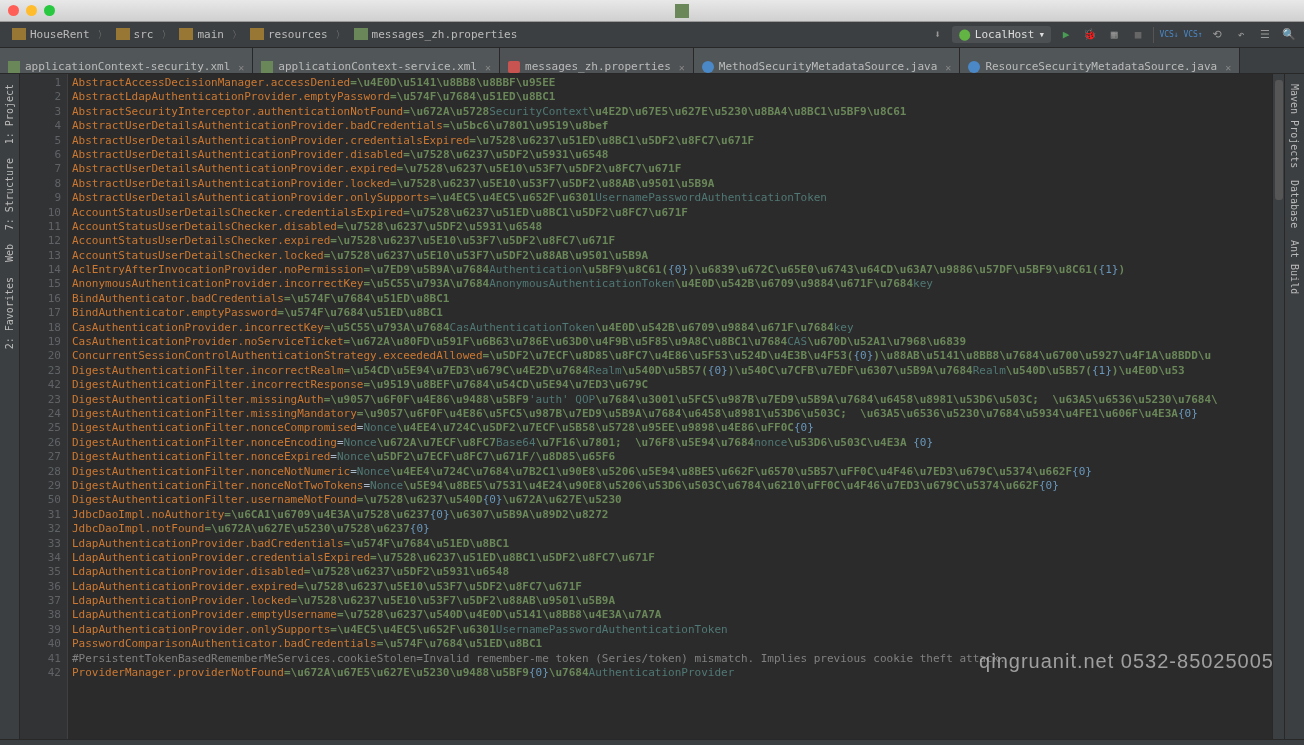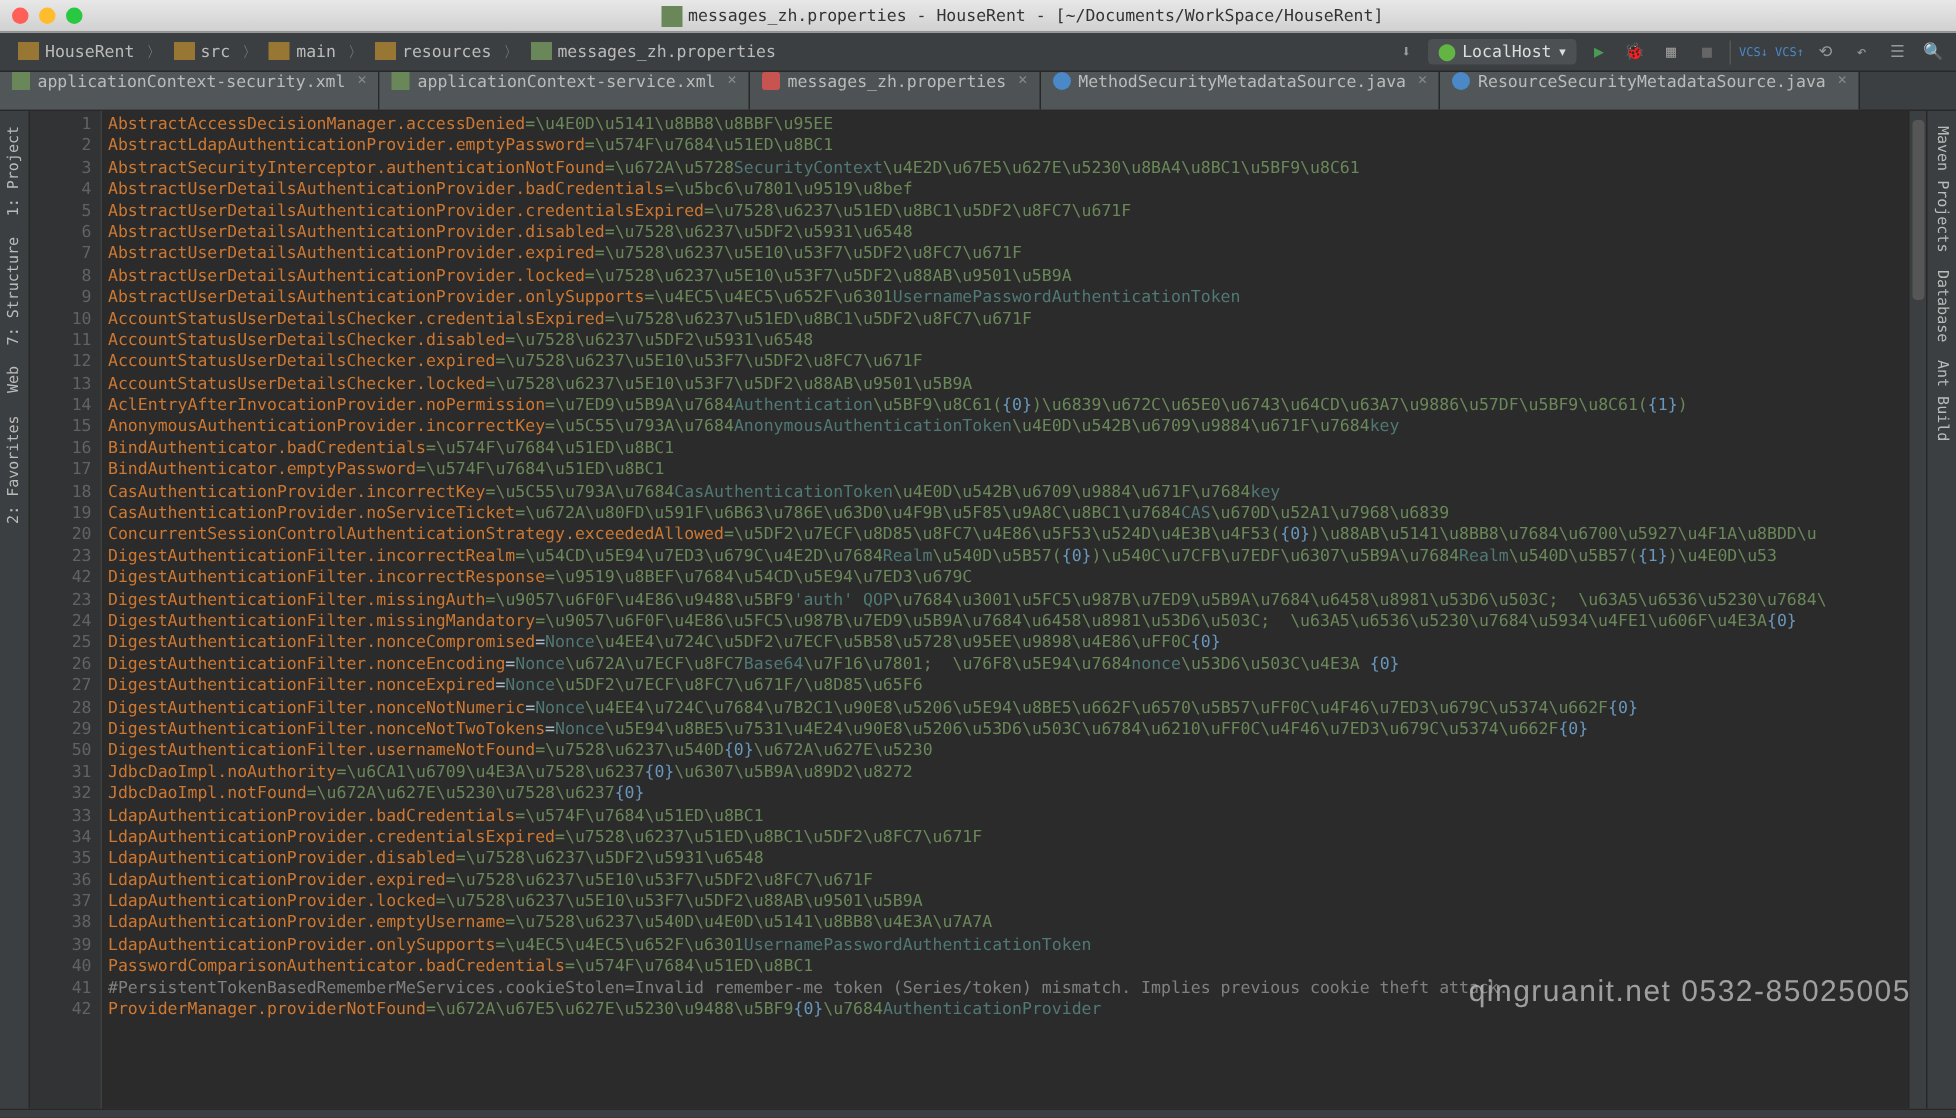--- a/index.html
+++ b/index.html
@@ -14,53 +14,52 @@
 .crumb { display:flex; align-items:center; gap:4px; padding:0 6px; color:#bbb; font-size:11px; }
 .crumb .ico { width:14px; height:12px; }
 .folder-ico { background:#987634; }
 .xml-ico { background:#6a8759; }
 .arrow { color:#888; font-size:10px; padding:0 2px;}
 .toolbar-right { margin-left:auto; display:flex; align-items:center; gap:6px; }
 .tb-btn { width:18px; height:18px; display:flex; align-items:center; justify-content:center; color:#999; cursor:pointer;}
 .run-config { display:flex; align-items:center; gap:4px; background:#4c5052; padding:2px 6px; border-radius:3px; color:#ddd;}
 .play{color:#499c54;} .bug{color:#c75450;}
 .tabbar { height:26px; background:#3c3f41; display:flex; border-bottom:1px solid #282828; }
-.tab { display:flex; align-items:flex-start; gap:5px; padding:0 8px; background:#515658; border-right:1px solid #282828; color:#bbb; cursor:pointer; }
+.tab { display:flex; align-items:flex-end; gap:5px; padding:0 8px; background:#515658; border-right:1px solid #282828; color:#bbb; cursor:pointer; }
 .tab.active { background:#4e5254; }
 .tab .xico{width:12px;height:12px;background:#6a8759;}
 .tab .pico{width:12px;height:12px;background:#c75450;border-radius:2px;}
 .tab .cico{width:12px;height:12px;background:#4a88c7;border-radius:50%;}
 .tab .close{color:#888;font-size:10px;padding-left:3px;}
 .main { display:flex; height:665px; position:relative;}
 .leftbar { width:20px; background:#3c3f41; border-right:1px solid #282828; display:flex; flex-direction:column; align-items:center; padding-top:4px; gap:2px;}
 .side-tab { writing-mode:vertical-rl; transform:rotate(180deg); color:#bbb; padding:6px 2px; font-size:10px; cursor:pointer; white-space:nowrap; display:flex; align-items:center; gap:4px;}
 .rightbar { width:20px; background:#3c3f41; border-left:1px solid #282828; display:flex; flex-direction:column; align-items:center; padding-top:4px;}
 .side-tab-r { writing-mode:vertical-rl; color:#bbb; padding:6px 2px; font-size:10px; cursor:pointer; white-space:nowrap;}
 .gutter { width:48px; background:#313335; color:#606366; text-align:right; padding:2px 6px 0 0; line-height:14.4px; font-size:10px; user-select:none; border-right:1px solid #404040;}
 .gutter div{height:14.4px;}
 .editor { flex:1; background:#2b2b2b; padding:2px 4px 0 4px; line-height:14.4px; white-space:pre; overflow:hidden; position:relative; color:#6a8759;}
 .editor .ln{height:14.4px; display:flex;}
-.k{color:#cc7832;} .v{color:#6a8759;} .eq{color:#a9b7c6;} .ref{color:#507874;} .y{color:#bbb529;} .cm{color:#808080;} .p{color:#6997bb;}
+.k{color:#cc7832;} .v{color:#6a8759;font-weight:bold;} .eq{color:#a9b7c6;} .ref{color:#507874;} .y{color:#bbb529;} .cm{color:#808080;} .p{color:#6997bb;}
 .scroll-marker{width:12px;background:#3c3f41;border-left:1px solid #282828;position:relative;}
 .scroll-thumb{position:absolute;left:2px;width:8px;height:120px;top:6px;background:#565656;border-radius:3px;}
 .bottombar { height:24px; background:#3c3f41; display:flex; align-items:center; padding:0 10px; gap:18px; border-top:1px solid #282828; font-size:11px; color:#bbb;}
 .watermark{position:absolute;right:30px;bottom:72px;color:#bcbcbc;font-size:20px;font-family:Arial;opacity:0.8;pointer-events:none;letter-spacing:1px;}
 </style>
 </head>
 <body>
 
 <div class="titlebar">
   <div class="traffic">
     <div class="dot r"></div>
     <div class="dot y"></div>
     <div class="dot g"></div>
   </div>
   <div class="title-text">
     <span class="title-icon"></span>
-    <span>messages_zh.properties - HouseRent - [~/Documents/WorkSpace/HouseRent]</span>
   </div>
 </div>
 
 <div class="navbar">
   <div id="crumbs" style="display:flex;align-items:flex-start;">
       <div class="crumb">
         <span class="ico folder-ico"></span>
         <span>HouseRent</span>
       </div>
       <span class="arrow">〉</span>

